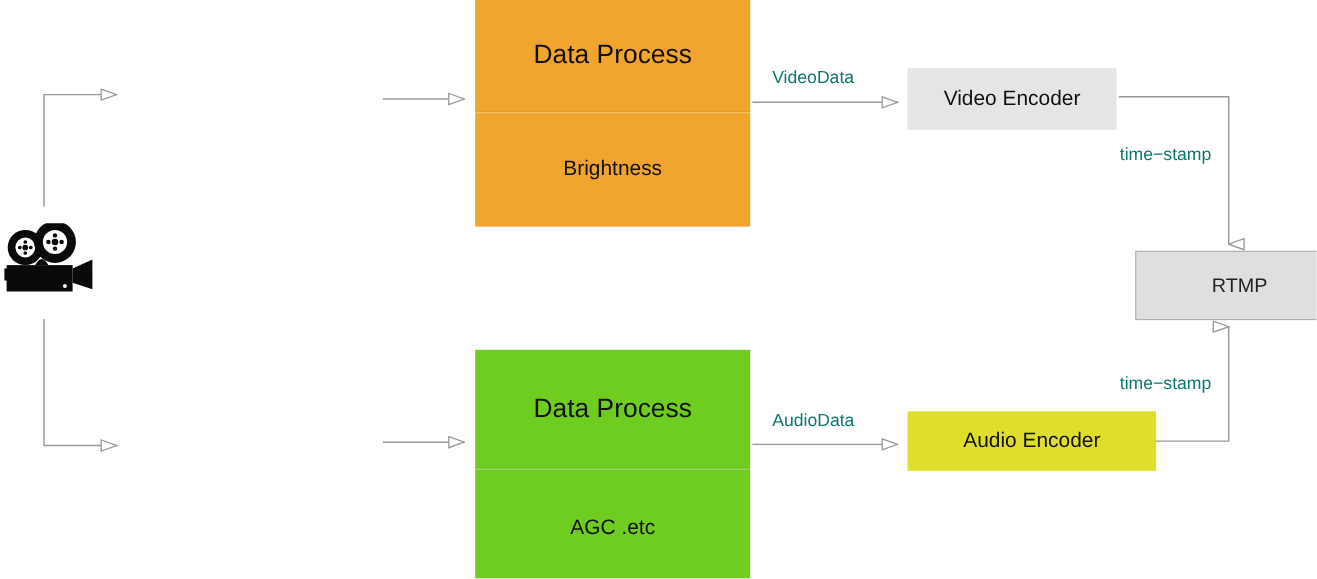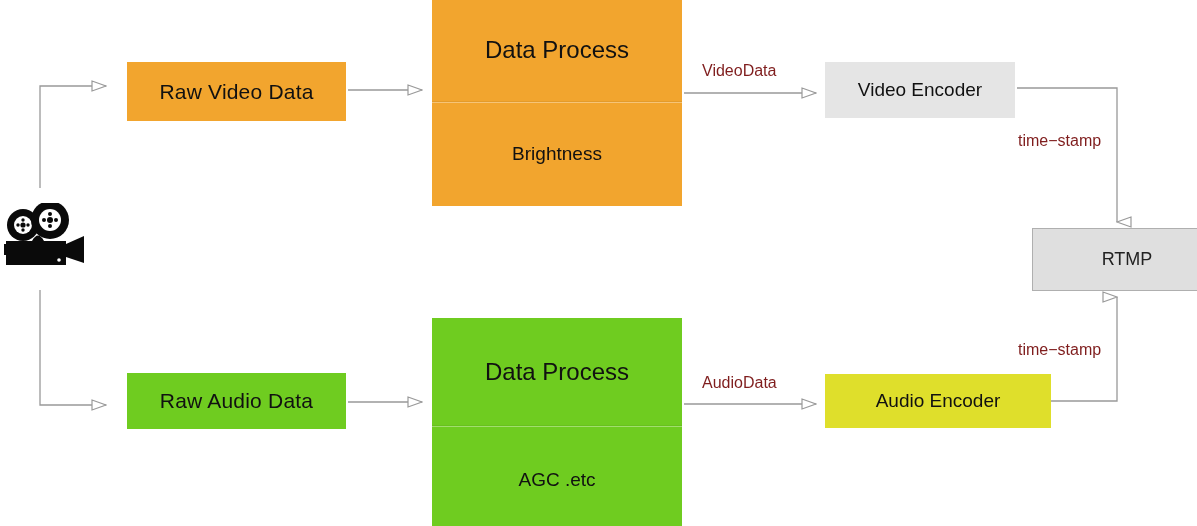--- a/index.html
+++ b/index.html
@@ -95,21 +95,21 @@
   .panel-row.head {
     border-top: none;
     box-shadow: none;
     font-size: 24px;
   }
   .panel-video .panel-row.head { padding-top: 6px; }
   
   .edge-label {
     position: absolute;
     font-size: 16px;
-    color: #7f1d1d;
+    color: #0f766e;
     white-space: nowrap;
   }
   .lbl-videodata  { left: 702px;  top: 62px; }
   .lbl-audiodata  { left: 702px;  top: 374px; }
   .lbl-ts-top     { left: 1018px; top: 132px; }
   .lbl-ts-bottom  { left: 1018px; top: 341px; }
   
   .camera-icon {
     position: absolute;
     left: 2px; top: 203px; width: 88px; height: 65px;
@@ -186,30 +186,28 @@
 
       <rect x="4" y="38" width="60" height="24" fill="#0a0a0a"></rect>
       <circle cx="57" cy="57" r="1.8" fill="#ffffff"></circle>
 
       <path d="M64,41 L82,33 L82,60 L64,54 z" fill="#0a0a0a"></path>
 
       <path d="M2,41 L2,52 L8,52 L8,41 z" fill="#0a0a0a"></path>
     </svg>
   </div>
 
-  <div class="node node-simple raw-video">Raw Video Data</div>
 
   <div class="panel panel-video">
     <div class="panel-row head">Data Process</div>
     <div class="panel-row">Brightness</div>
   </div>
 
   <div class="node video-encoder">Video Encoder</div>
 
-  <div class="node node-simple raw-audio">Raw Audio Data</div>
 
   <div class="panel panel-audio">
     <div class="panel-row head">Data Process</div>
     <div class="panel-row">AGC .etc</div>
   </div>
 
   <div class="node audio-encoder">Audio Encoder</div>
 
   <div class="node rtmp">RTMP</div>
 

